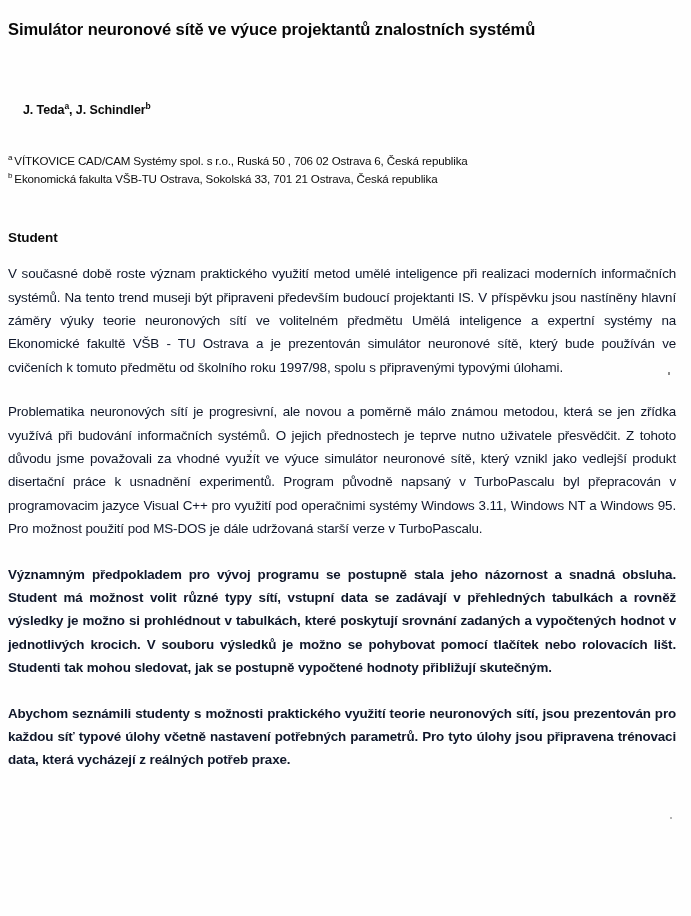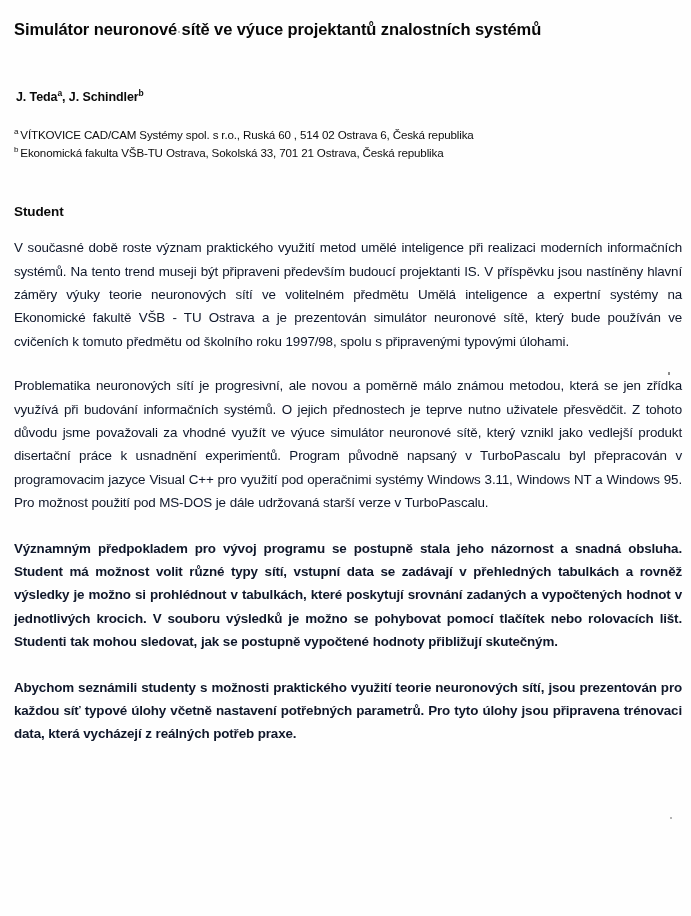--- a/index.html
+++ b/index.html
@@ -19,41 +19,41 @@
   .page {
     position: relative;
     width: 691px;
     height: 916px;
     padding: 0;
     box-sizing: border-box;
     background: #fefefe;
   }
   .inner {
     position: absolute;
-    left: 14px;
+    left: 8px;
     top: 0;
     width: 668px;
   }
 
   
   .doc-title {
     font-size: 16.5px;
     font-weight: bold;
     letter-spacing: -0.1px;
     line-height: 1.1;
     margin: 0;
     padding-top: 20px;
     color: #080808;
   }
 
   
   .authors {
     font-size: 12.5px;
     font-weight: bold;
-    margin: 2px;
+    margin: 15px;
     padding-top: 50px;
     letter-spacing: -0.1px;
   }
   .authors sup {
     font-size: 8.5px;
     font-weight: bold;
     vertical-align: super;
     line-height: 0;
   }
 
@@ -118,21 +118,21 @@
 <div class="page">
   <div class="inner">
 
     <h1 class="doc-title">Simulátor neuronové sítě ve výuce projektantů znalostních systémů</h1>
 
     <div class="authors">
       <span>J. Teda</span><sup>a</sup><span>, </span><span>J. Schindler</span><sup>b</sup>
     </div>
 
     <div class="affiliations">
-      <div class="affil-line"><span class="mark">a</span><span>VÍTKOVICE CAD/CAM Systémy spol. s r.o., Ruská 60 , 514 02 Ostrava 6, Česká republika</span></div>
+      <div class="affil-line"><span class="mark">a</span><span>VÍTKOVICE CAD/CAM Systémy spol. s r.o., Ruská 50 , 706 02 Ostrava 6, Česká republika</span></div>
       <div class="affil-line"><span class="mark">b</span><span>Ekonomická fakulta VŠB-TU Ostrava, Sokolská 33, 701 21 Ostrava, Česká republika</span></div>
     </div>
 
     <h2 class="heading abstract-h">Student</h2>
 
     <p class="para abstract-p">V současné době roste význam praktického využití metod umělé inteligence při realizaci moderních informačních systémů. Na tento trend museji být připraveni především budoucí projektanti IS. V příspěvku jsou nastíněny hlavní záměry výuky teorie neuronových sítí ve volitelném předmětu Umělá inteligence a expertní systémy na Ekonomické fakultě VŠB - TU Ostrava a je prezentován simulátor neuronové sítě, který bude používán ve cvičeních k tomuto předmětu od školního roku 1997/98, spolu s připravenými typovými úlohami.</p>
 
 
     <p class="para first-body">Problematika neuronových sítí je progresivní, ale novou a poměrně málo známou metodou, která se jen zřídka využívá při budování informačních systémů. O jejich přednostech je teprve nutno uživatele přesvědčit. Z tohoto důvodu jsme považovali za vhodné využít ve výuce simulátor neuronové sítě, který vznikl jako vedlejší produkt disertační práce k usnadnění experimentů. Program původně napsaný v TurboPascalu byl přepracován v programovacim jazyce Visual C++ pro využití pod operačnimi systémy Windows 3.11, Windows NT a Windows 95. Pro možnost použití pod MS-DOS je dále udržovaná starší verze v TurboPascalu.</p>
 

